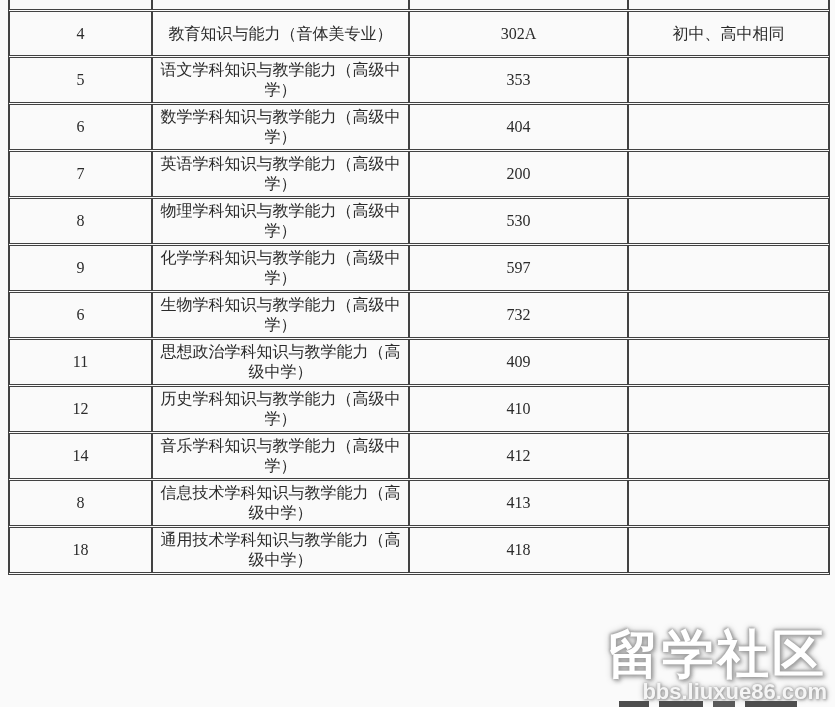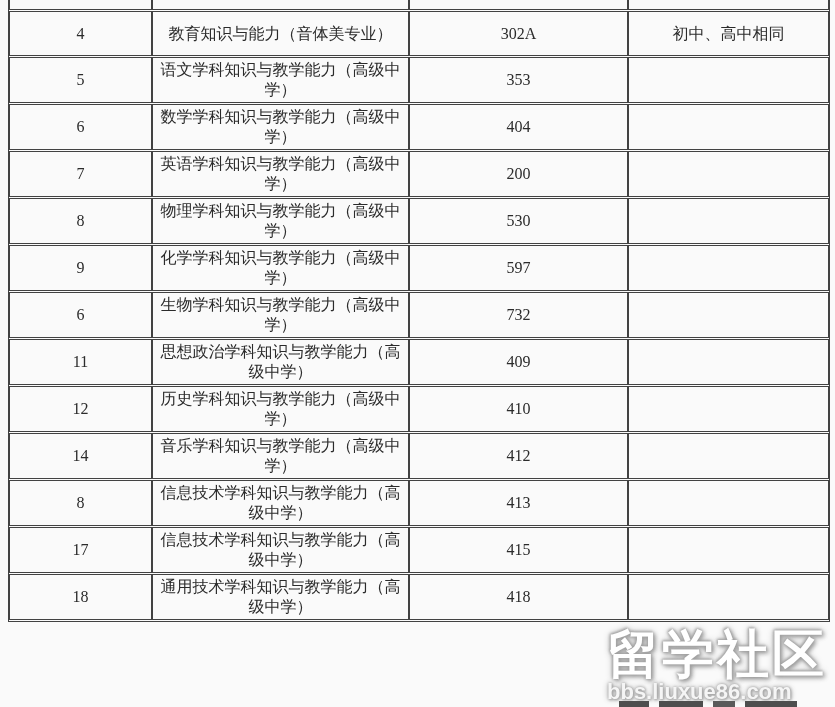--- a/index.html
+++ b/index.html
@@ -33,21 +33,21 @@
     line-height: 20px;
     color: #2b2b2b;
     overflow: hidden;
   }
   table.grid tr.partial td { height: 45px; }
 
   
   .watermark {
     position: absolute;
     right: 8px; bottom: 3px;
-    text-align: left;
+    text-align: right;
     pointer-events: none;
   }
   .wm-title {
     font-family: "Liberation Sans", "DejaVu Sans", sans-serif;
     font-weight: bold;
     font-size: 52px;
     line-height: 60px;
     letter-spacing: 3px;
     color: #ffffff;
     white-space: nowrap;
@@ -167,26 +167,20 @@
     <td>412</td>
     <td></td>
   </tr>
         <tr>
     <td>8</td>
     <td>信息技术学科知识与教学能力（高级中学）</td>
     <td>413</td>
     <td></td>
   </tr>
         <tr>
-    <td>17</td>
-    <td>信息技术学科知识与教学能力（高级中学）</td>
-    <td>415</td>
-    <td></td>
-  </tr>
-        <tr>
     <td>18</td>
     <td>通用技术学科知识与教学能力（高级中学）</td>
     <td>418</td>
     <td></td>
   </tr>
       </tbody>
   </table>
 
   <div class="watermark">
     <div class="wm-title">留学社区</div>

